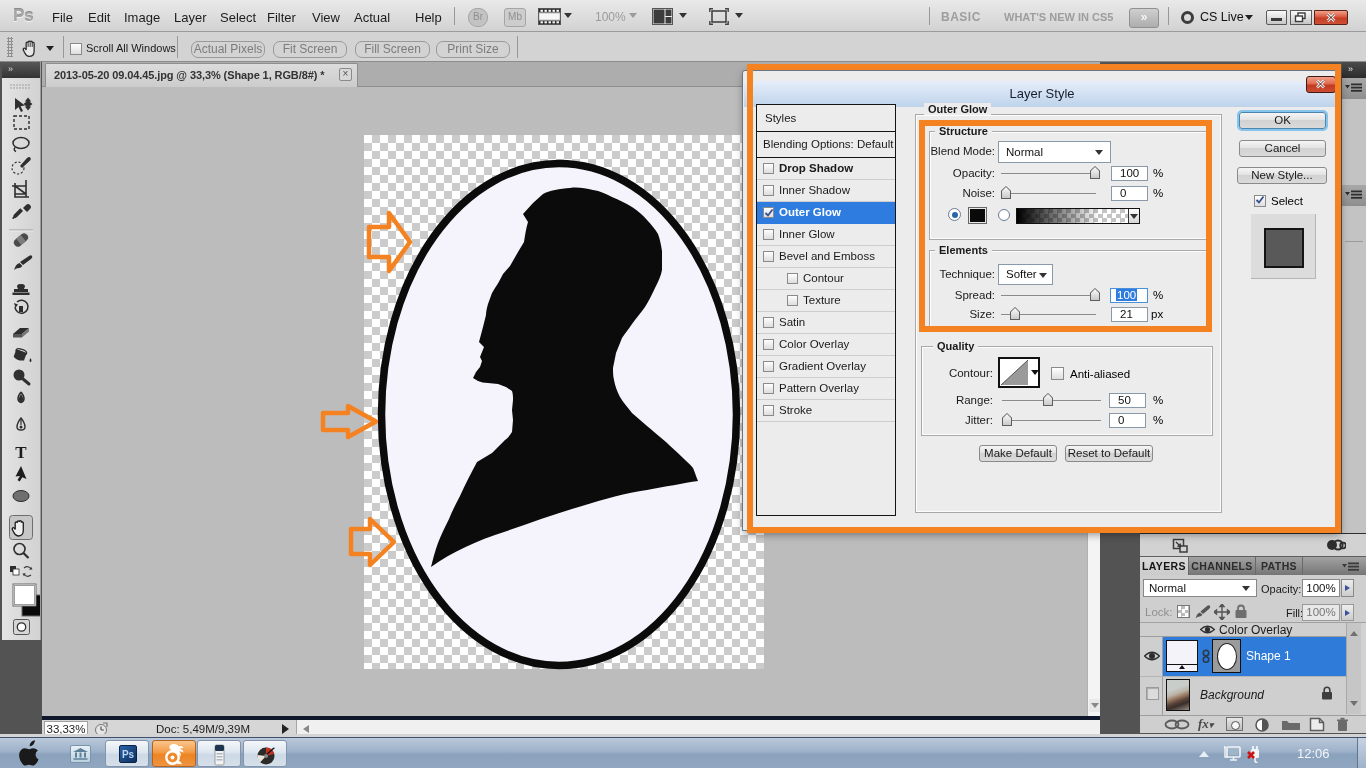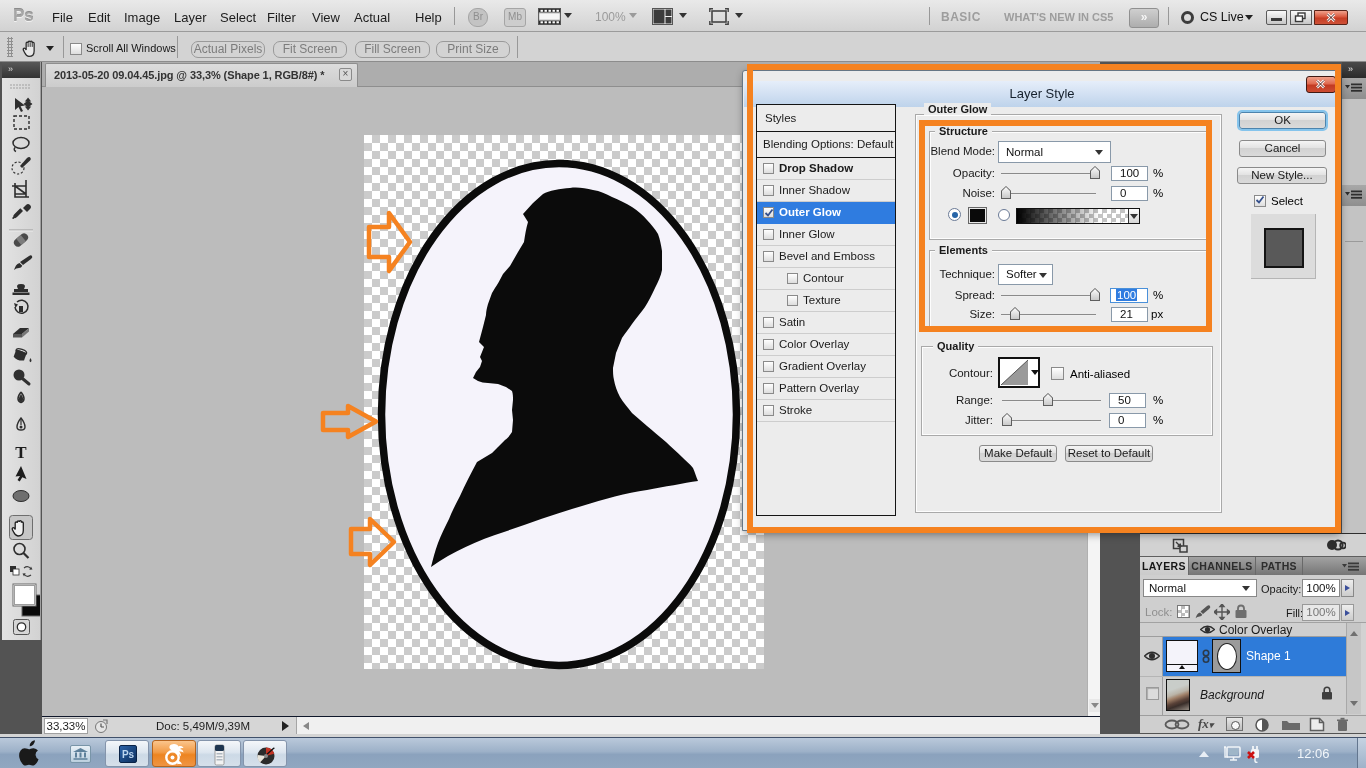--- a/index.html
+++ b/index.html
@@ -13,21 +13,21 @@
   .vsep{position:absolute;width:1px;background:#989898;}
   .obtn{position:absolute;top:9px;height:15px;border:1px solid #9a9a9a;border-radius:7px;background:#d3d3d3;color:#7c7c7c;font-size:12px;text-align:center;line-height:14px;}
   
   #toolbar{left:2px;top:62px;width:39px;height:578px;background:linear-gradient(to right,#e3e3e3,#d2d2d2);border-right:1px solid #9f9f9f;box-sizing:border-box;}
   #toolhead{position:absolute;left:0;top:0;width:38px;height:16px;background:linear-gradient(#585858,#333);color:#ddd;font-size:9px;line-height:15px;padding-left:6px;box-sizing:border-box;}
   
   #tabbar{left:42px;top:62px;width:1058px;height:25px;background:#adadad;border-bottom:1px solid #8e8e8e;box-sizing:border-box;}
   #doctab{position:absolute;left:3px;top:1px;width:313px;height:24px;background:linear-gradient(#dcdcdc,#cccccc);border:1px solid #8e8e8e;border-bottom:none;border-radius:2px 2px 0 0;box-sizing:border-box;font-size:12px;color:#262626;line-height:22px;}
   #pasteboard{left:42px;top:87px;width:1045px;height:629px;background:#bcbcbc;overflow:hidden;}
   #canvas{position:absolute;left:322px;top:48px;width:400px;height:534px;background-image:conic-gradient(#cbcbcb 90deg,#fff 90deg 180deg,#cbcbcb 180deg 270deg,#fff 270deg);background-size:16px 16px;}
-  #statusbar{left:42px;top:716px;width:1058px;height:20px;background:#d6d6d6;border-top:1px solid #0f172a;box-sizing:border-box;font-size:12px;color:#1d1d1d;}
+  #statusbar{left:42px;top:716px;width:1058px;height:20px;background:#d6d6d6;border-top:4px solid #0f172a;box-sizing:border-box;font-size:12px;color:#1d1d1d;}
   #vscroll{left:1087px;top:87px;width:13px;height:629px;background:#f4f4f4;border-left:1px solid #b0b0b0;box-sizing:border-box;}
   
   #panel{left:1140px;top:533px;width:226px;height:200px;background:#cfcfcf;}
   
   #dialog{left:742px;top:70px;width:596px;height:461px;background:#ececec;border:1px solid #667685;border-radius:3px 3px 0 0;box-sizing:border-box;box-shadow:2px 3px 8px rgba(0,0,0,0.45);}
   #dtitle{position:absolute;left:1px;top:10px;right:1px;height:26px;background:linear-gradient(#e6eefa,#bed3eb);border-radius:2px 2px 0 0;font-size:13px;color:#15202c;line-height:26px;padding-left:4px;box-sizing:border-box;text-align:center;}
   .gbox{position:absolute;border:1px solid #a9a9a9;box-shadow:inset 0 0 0 1px #fdfdfd;}
   .glabel{position:absolute;background:#ececec;font-size:11px;font-weight:bold;color:#1a1a1a;padding:0 4px;}
   .dlabel{position:absolute;font-size:11.5px;color:#1a1a1a;text-align:right;}
   .dinput{position:absolute;background:#fff;border:1px solid #8999a9;box-sizing:border-box;font-size:11.5px;color:#111;text-align:left;padding-left:8px;}

